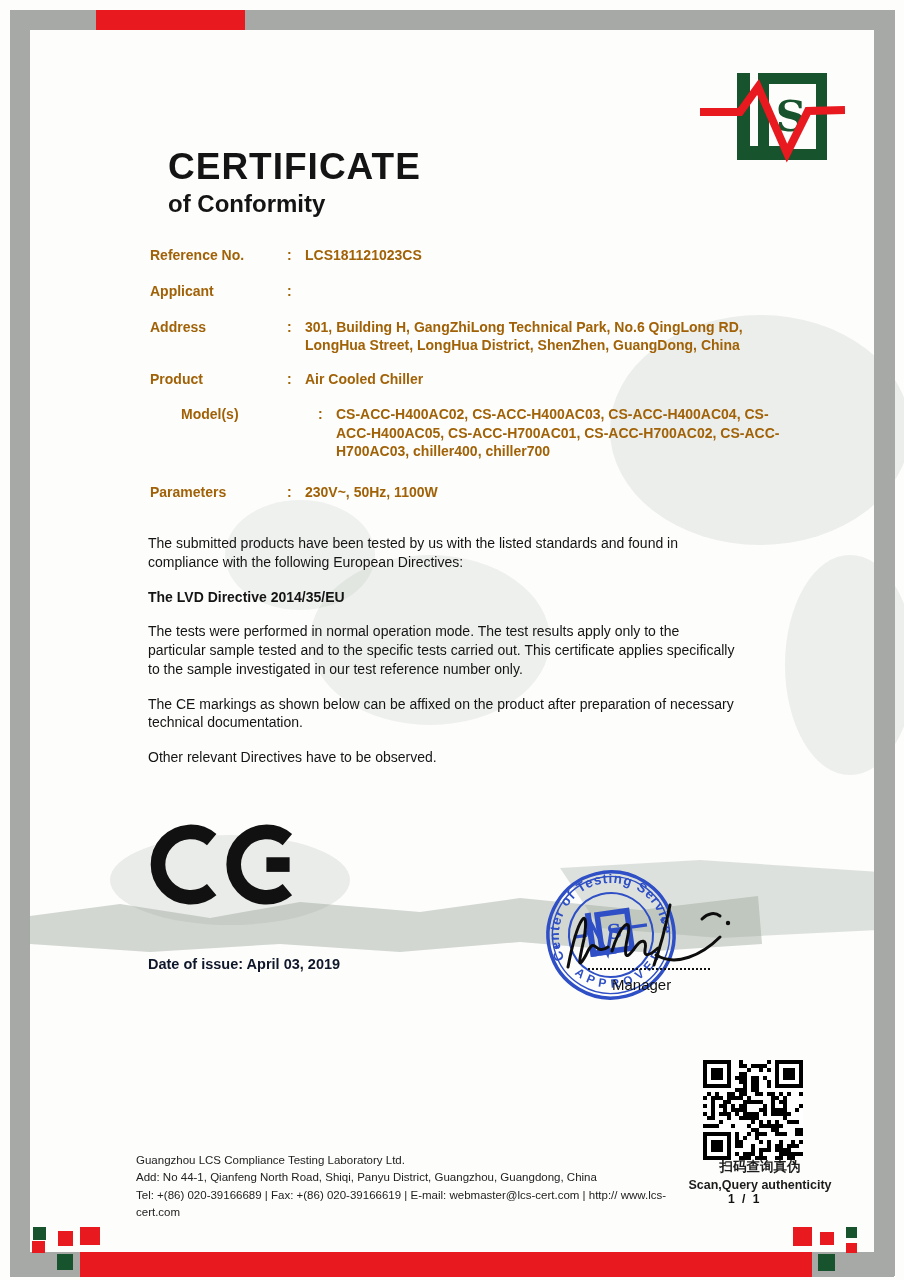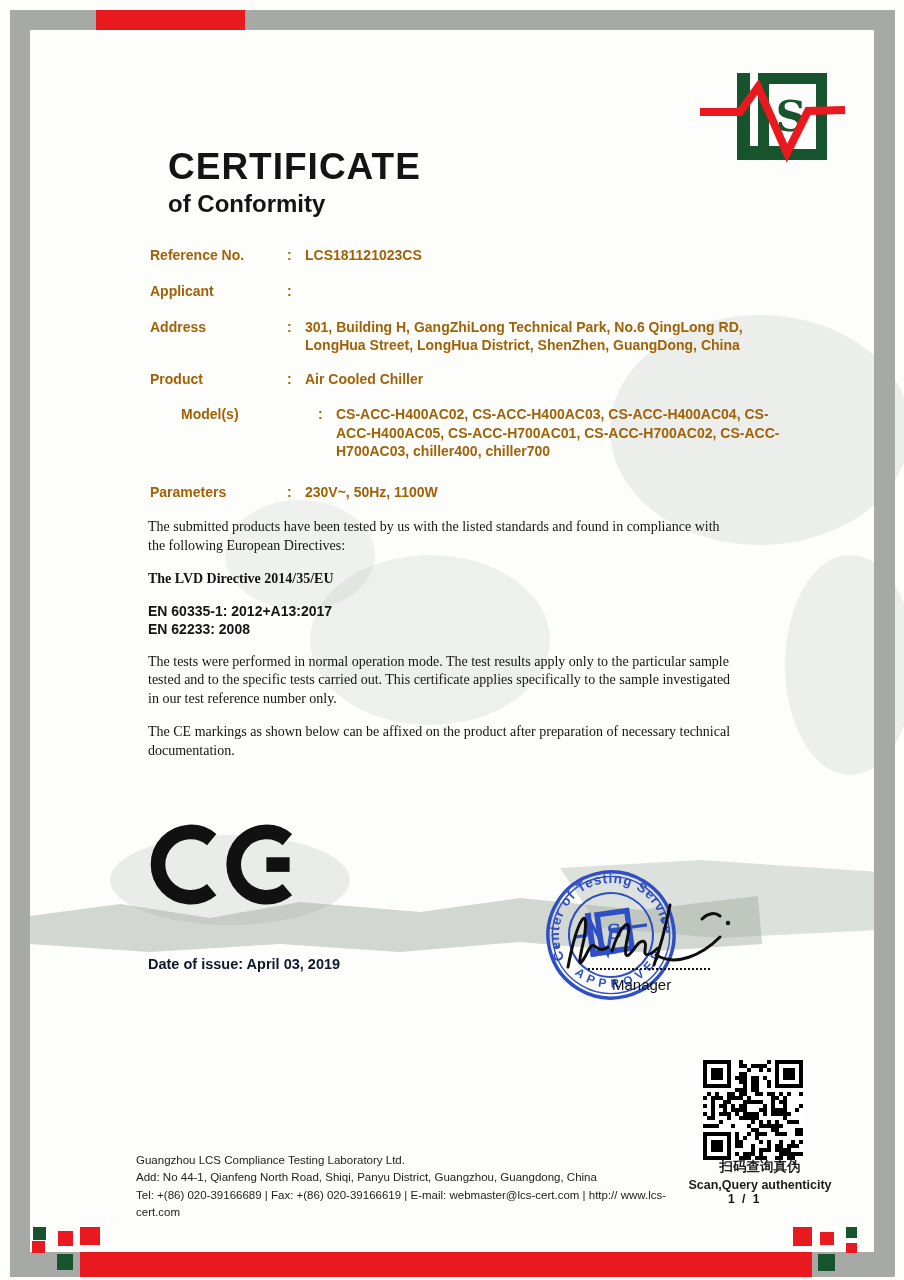--- a/index.html
+++ b/index.html
@@ -26,21 +26,21 @@
   
   .fields{position:absolute;left:150px;top:246px;width:640px;}
   .frow{display:flex;font-size:14px;font-weight:bold;line-height:1.32;color:#a16207;}
   .frow .lbl{width:137px;flex:0 0 137px;}
   .frow .col{width:18px;flex:0 0 18px;}
   .frow .val{width:475px;}
   .mb-ref{margin-bottom:18px;} .mb-app{margin-bottom:17px;} .mb-addr{margin-bottom:15px;}
   .mb-prod{margin-bottom:17px;} .mb-mod{margin-bottom:22px;margin-left:31px;}
   
   .bodytext{position:absolute;left:148px;top:518px;width:592px;font-size:14px;line-height:1.34;color:#141414;}
-  .bodytext p{margin:0 0 14px 0;font-family:Liberation Serif, serif;}
+  .bodytext p{margin:16px 0 14px 0;}
   .bodytext .bold{font-weight:bold;}
   .standards{margin:0 0 14px 0;font-weight:bold;}
   .standards div{line-height:1.3;}
   
   .ce{position:absolute;left:146px;top:812px;}
   .stamp{position:absolute;left:516px;top:840px;}
   .signature{position:absolute;left:552px;top:893px;}
   .sig-line{position:absolute;left:588px;top:968px;width:122px;border-bottom:2px dotted #111;}
   .manager{position:absolute;left:612px;top:976px;font-size:15px;color:#111;}
   .date-issue{position:absolute;left:148px;top:956px;font-size:14.5px;font-weight:bold;color:#0f172a;}
@@ -127,26 +127,23 @@
       <div class="frow">
         <span class="lbl">Parameters</span>
         <span class="col">:</span>
         <span class="val">230V~, 50Hz, 1100W</span>
       </div>
     </div>
 
     <div class="bodytext">
       <p>The submitted products have been tested by us with the listed standards and found in compliance with the following European Directives:</p>
       <p class="bold">The LVD Directive 2014/35/EU</p>
-      <div class="standards">
-        <div>EN 60335-1: 2012+A13:2017</div>
-        <div>EN 62233: 2008</div>
-      </div>
       <p>The tests were performed in normal operation mode. The test results apply only to the particular sample tested and to the specific tests carried out. This certificate applies specifically to the sample investigated in our test reference number only.</p>
       <p>The CE markings as shown below can be affixed on the product after preparation of necessary technical documentation.</p>
+      <p>Other relevant Directives have to be observed.</p>
     </div>
 
     <svg class="ce" width="172" height="106" viewBox="0 0 200 105">
       <g fill="none" stroke="#111" stroke-width="17">
         <path d="M 76.4 22.9 A 38 38 0 1 0 76.4 81.1"></path>
         <path d="M 164.4 22.9 A 38 38 0 1 0 164.4 81.1"></path>
         <line x1="140" y1="52" x2="167" y2="52"></line>
       </g>
     </svg>
 

